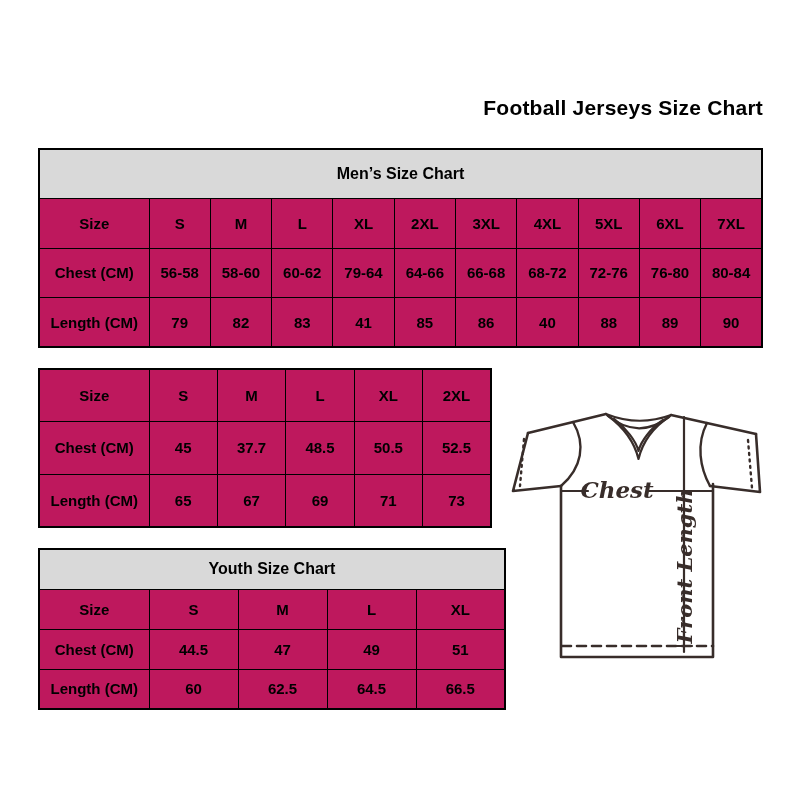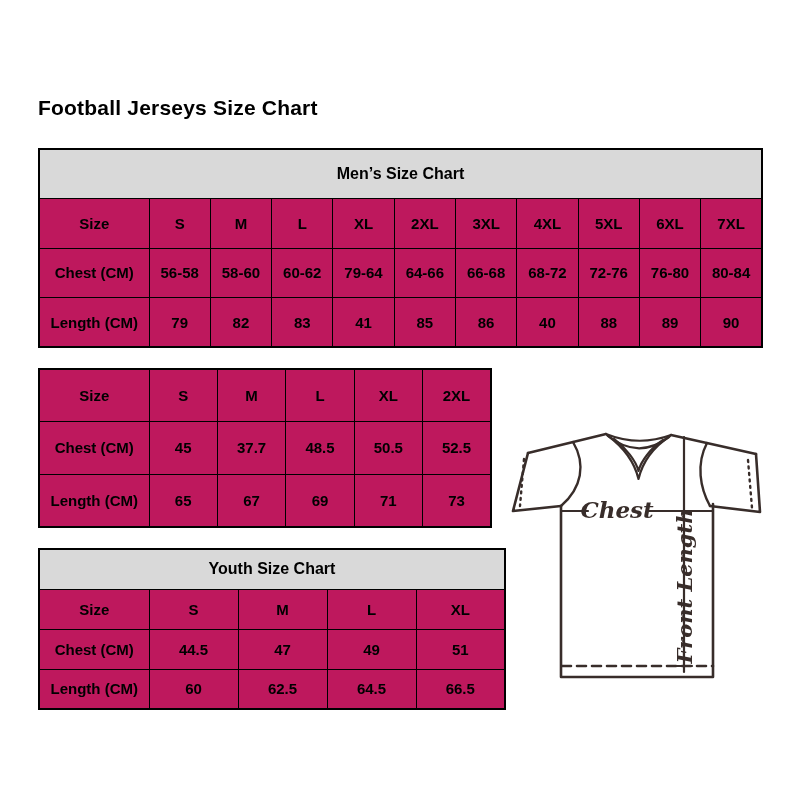--- a/index.html
+++ b/index.html
@@ -13,21 +13,21 @@
     background: #ffffff;
     font-family: "Liberation Sans", sans-serif;
     color: #000000;
     overflow: hidden;
   }
   .page-title {
     position: absolute;
     left: 38px;
     top: 96px;
     width: 725px;
-    text-align: left;
+    text-align: right;
     font-size: 21px;
     font-weight: bold;
     letter-spacing: 0.2px;
     color: #000;
   }
   table.size-tbl {
     position: absolute;
     border-collapse: collapse;
     table-layout: fixed;
     border: 2px solid var(--tbl-border, #000);
@@ -49,21 +49,21 @@
     background: var(--header-bg, #d9d9d9);
     font-size: 16px;
   }
   #mens-table   { left: 38px; top: 148px; width: 725px; height: 200px; }
   #womens-table { left: 38px; top: 368px; width: 454px; height: 160px; }
   #youth-table  { left: 38px; top: 548px; width: 468px; height: 160px; }
 
   .jersey-wrap {
     position: absolute;
     left: 510px;
-    top: 416px;
+    top: 396px;
     width: 252px;
     height: 288px;
   }
   .jline {
     fill: none;
     stroke: var(--jersey, #382d2a);
     stroke-linejoin: round;
     stroke-linecap: round;
   }
   .jtext {

